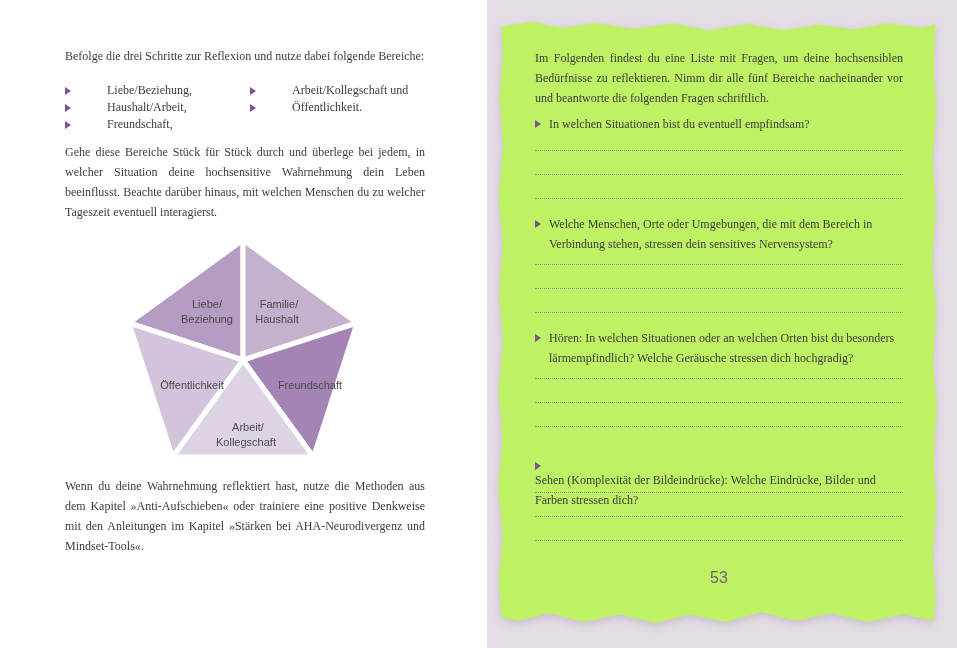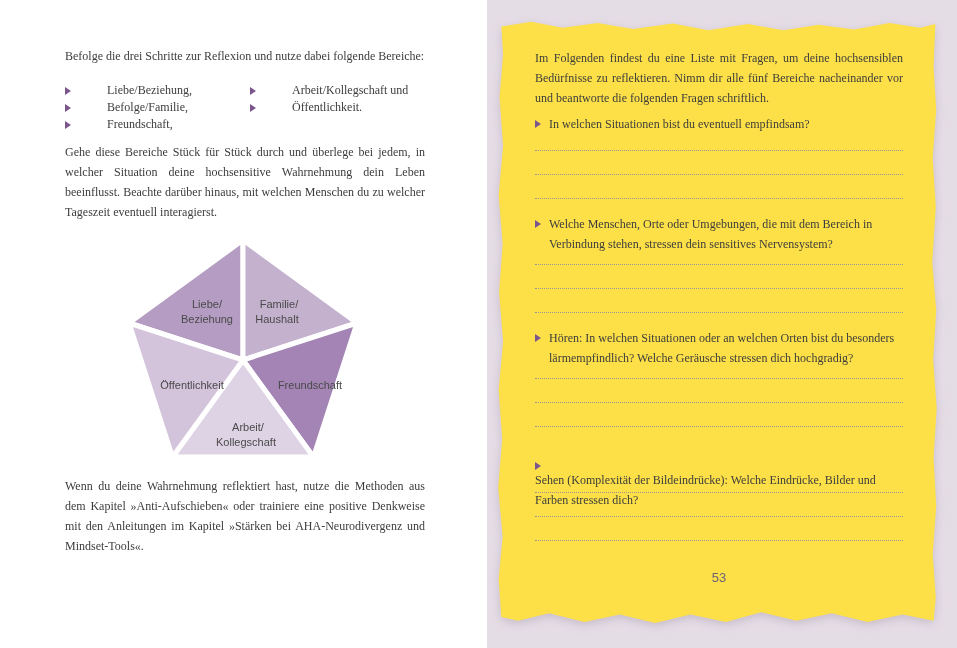--- a/index.html
+++ b/index.html
@@ -25,21 +25,21 @@
   .para1{top:142px;}
   .para2{top:476px;}
   .pagenum{position:absolute;width:360px;left:65px;top:566px;text-align:center;
            font-family:"Liberation Sans","DejaVu Sans",sans-serif;font-size:10px;color:#6d6176;}
   .pentagon{position:absolute;left:123px;top:236px;}
   .pentagon text{font-family:"Liberation Sans","DejaVu Sans",sans-serif;font-size:11px;fill:#4a4a4a;text-anchor:middle;}
   
   .bg-right{position:absolute;left:487px;top:0;width:470px;height:648px;background:#e5dde6;}
   .sheet-wrap{position:absolute;left:496px;top:18px;width:442px;height:610px;
               filter:drop-shadow(0 3px 5px rgba(110,90,120,0.25));}
-  .sheet{width:442px;height:610px;background:#fde047;
+  .sheet{width:442px;height:610px;background:#bef264;
     clip-path:polygon(
       1.2% 1.4%, 8% 0.6%, 15% 1.6%, 23% 0.8%, 31% 1.8%, 40% 0.9%, 48% 2.0%, 57% 1.0%,
       65% 2.0%, 73% 1.1%, 81% 1.9%, 89% 0.8%, 96% 1.6%, 99.4% 1.0%,
       99.0% 8%, 99.6% 15%, 98.8% 23%, 99.5% 31%, 98.7% 40%, 99.6% 48%, 98.9% 56%,
       99.7% 64%, 99.0% 72%, 99.6% 80%, 98.8% 88%, 99.5% 95%, 99.0% 98.8%,
       92% 97.8%, 84% 99.0%, 76% 97.6%, 68% 98.8%, 60% 97.4%, 52% 99.0%, 44% 97.8%,
       36% 99.2%, 28% 97.8%, 20% 99.0%, 12% 97.6%, 5% 98.8%, 1.2% 98.2%,
       0.6% 92%, 1.5% 85%, 0.5% 77%, 1.4% 69%, 0.6% 61%, 1.6% 53%, 0.7% 45%,
       1.5% 37%, 0.6% 29%, 1.6% 21%, 0.8% 13%, 1.6% 6%);}
   .rp-block{position:absolute;left:39px;width:368px;}
@@ -50,38 +50,38 @@
   .dots{position:absolute;left:39px;width:368px;}
   .dot-line{height:23px;border-bottom:1.6px dotted #97939b;}
   .d1{top:109px;}
   .q2{top:196px;}
   .d2{top:223px;}
   .q3{top:310px;}
   .d3{top:337px;}
   .q4{top:438px;flex-direction:column;}
   .d4{top:451px;}
   .rp-pagenum{position:absolute;left:39px;width:368px;top:550px;text-align:center;
-           font-family:"Liberation Sans","DejaVu Sans",sans-serif;font-size:13px;color:#6d6176;}
+           font-family:"Liberation Sans","DejaVu Sans",sans-serif;font-size:16px;color:#6d6176;}
 </style>
 </head>
 <body>
 
 <div class="left-page">
 
   <div class="lp-block intro-line">Befolge die drei Schritte zur Reflexion und nutze dabei folgende Bereiche:</div>
 
   <div class="lp-block areas">
     <div class="area-col c1">
       <div class="area-item">
         <span class="tri"></span>
         <span>Liebe/Beziehung,</span>
       </div>
       <div class="area-item">
         <span class="tri"></span>
-        <span>Befolge/Familie,</span>
+        <span>Haushalt/Arbeit,</span>
       </div>
       <div class="area-item">
         <span class="tri"></span>
         <span>Freundschaft,</span>
       </div>
     </div>
     <div class="area-col c2">
       <div class="area-item">
         <span class="tri"></span>
         <span>Arbeit/Kollegschaft und</span>

